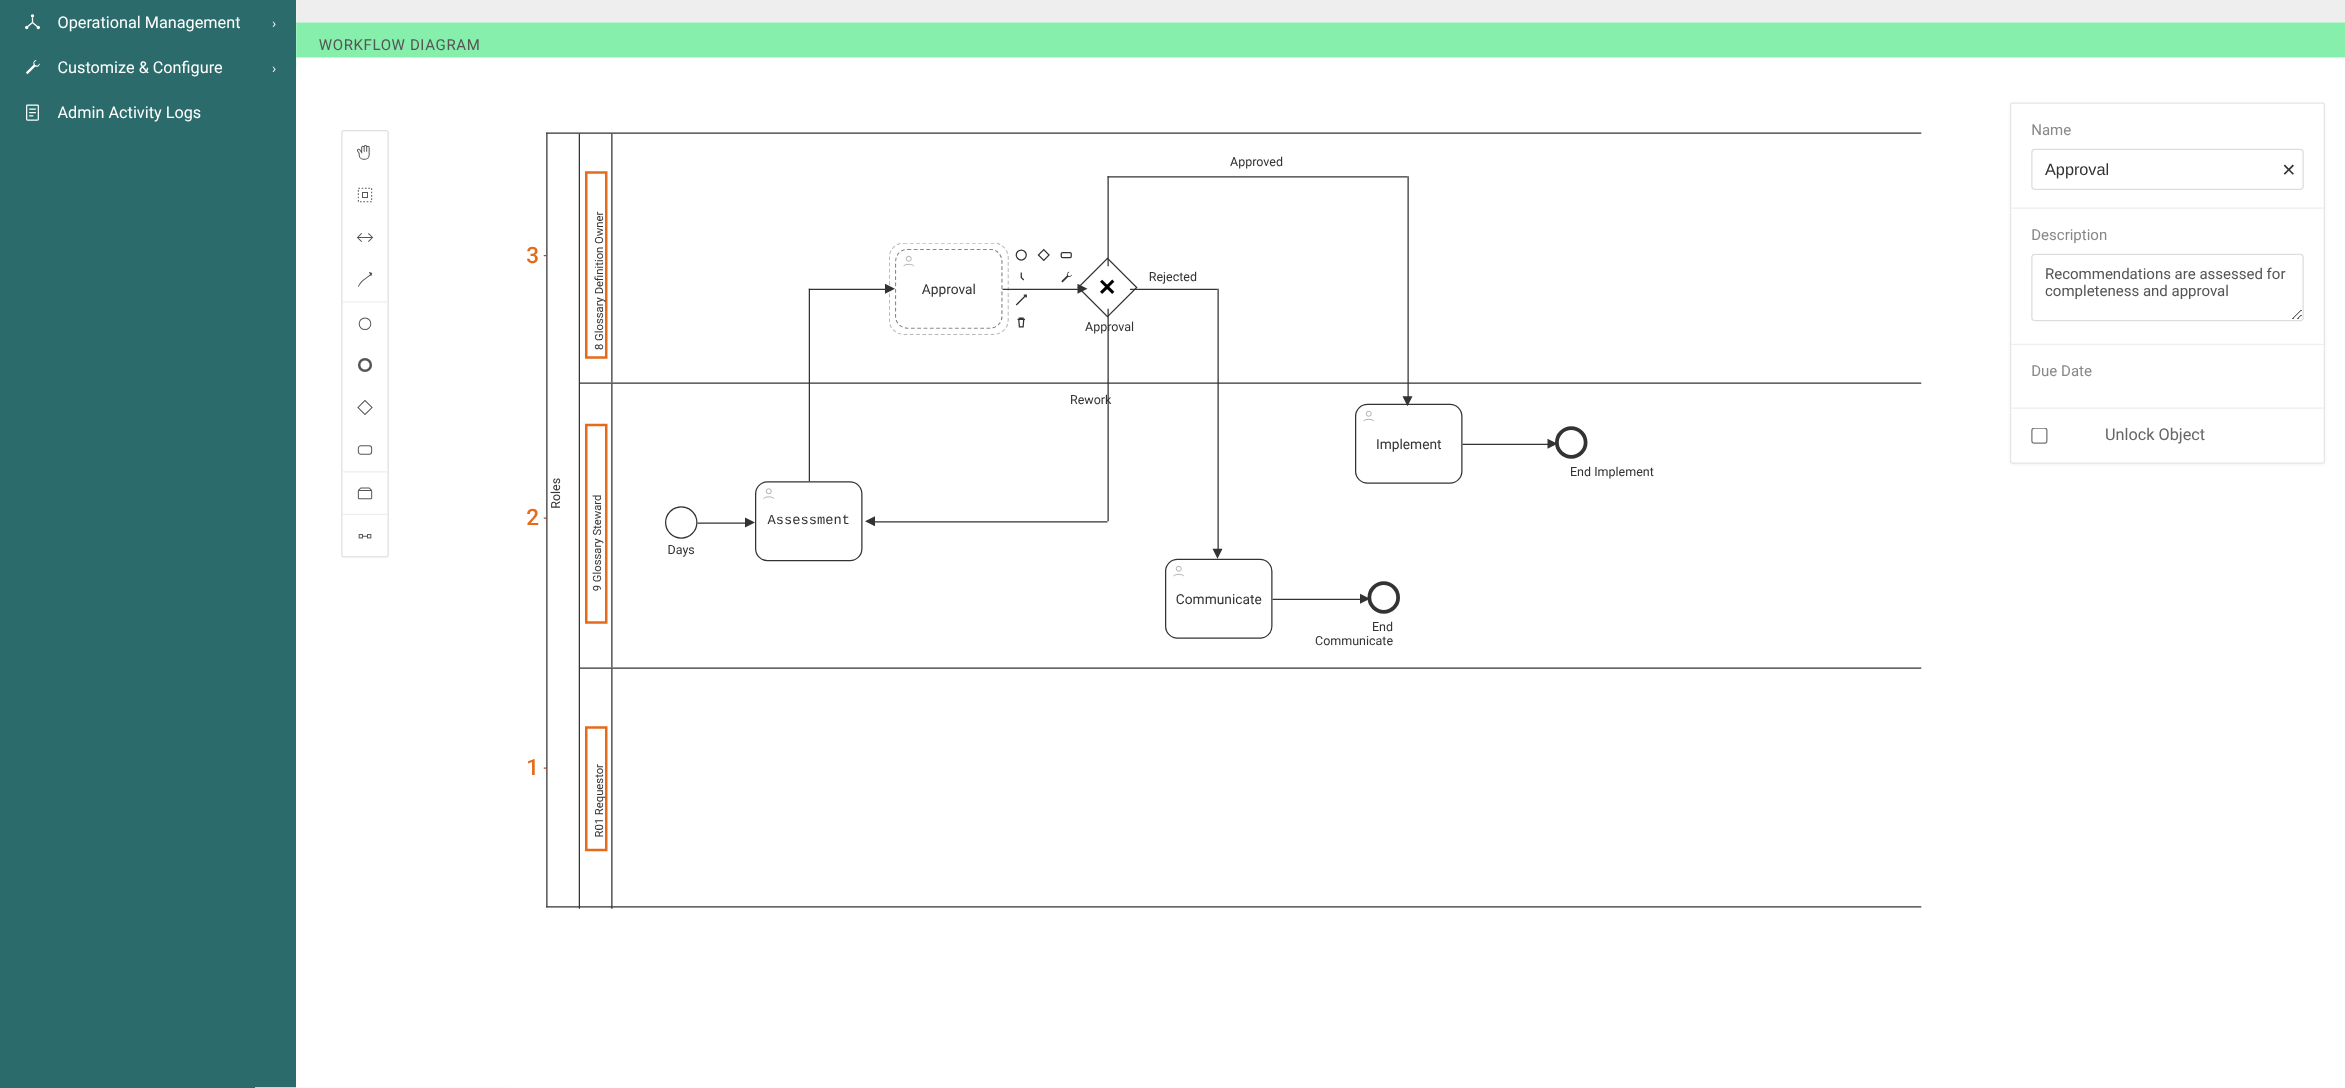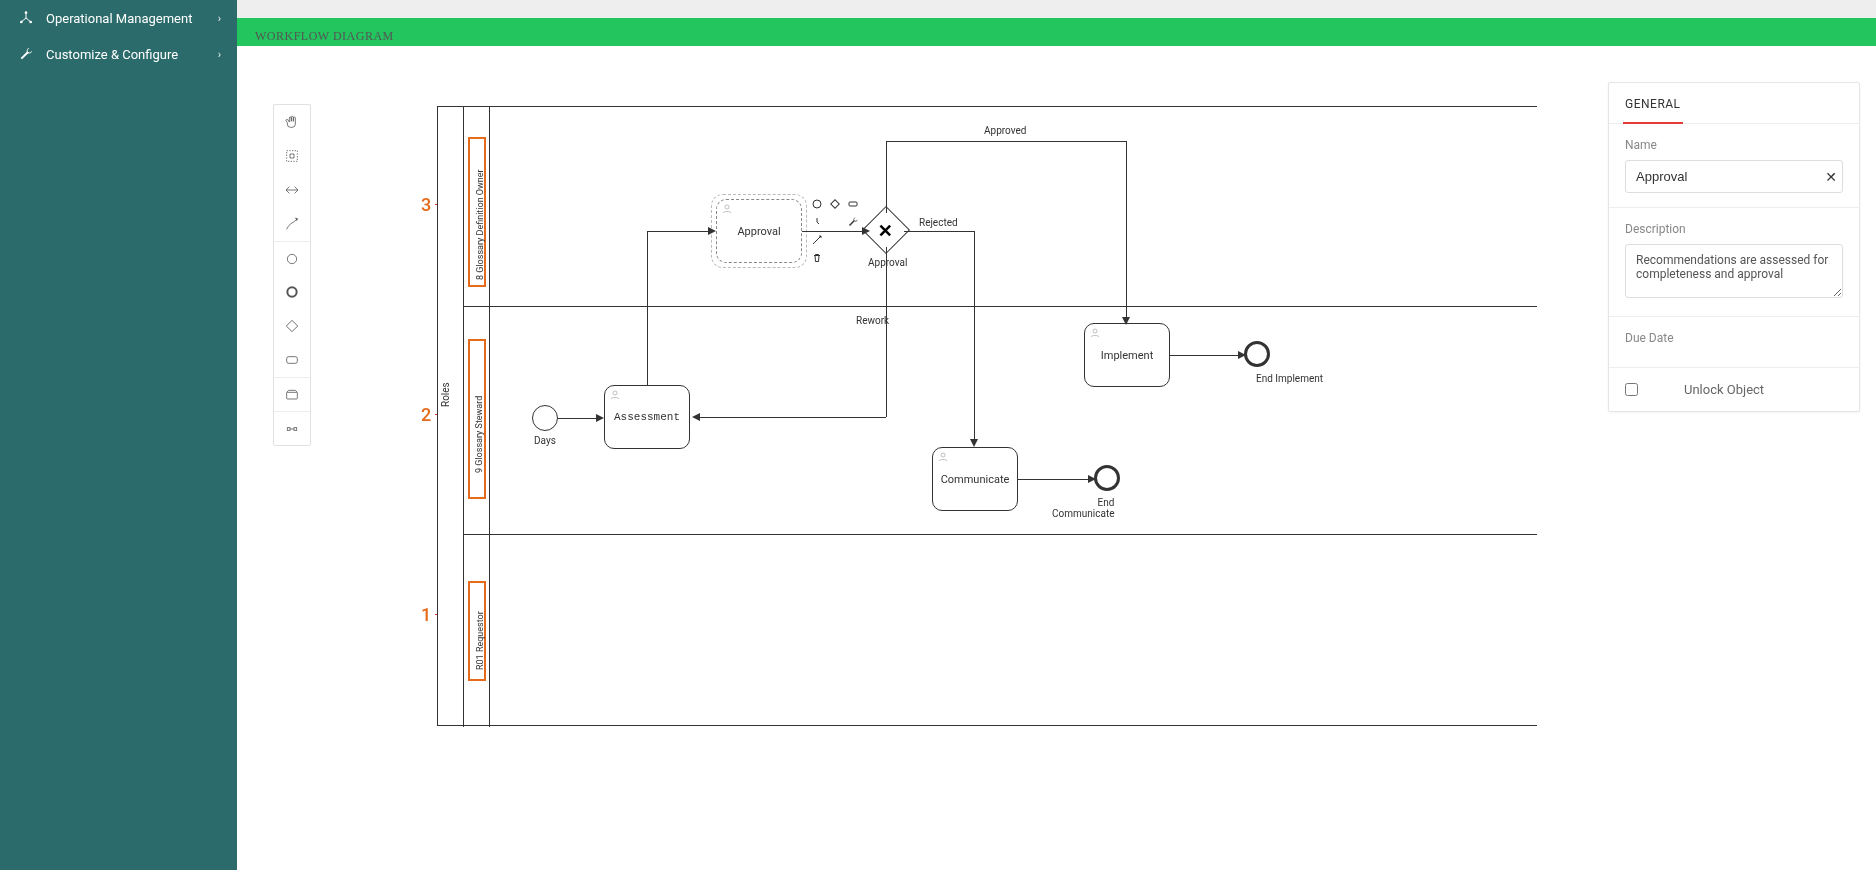--- a/index.html
+++ b/index.html
@@ -7,21 +7,21 @@
 
 
 .sidebar { position: absolute; left: 0; top: 0; width: 237px; height: 870px; background: #2c6b6b; color: #fff; }
 .sidebar-item { display: flex; align-items: center; padding: 10px 16px; font-size: 13px; cursor: pointer; }
 .sidebar-item .icon { width: 20px; margin-right: 10px; display: inline-flex; align-items: center; justify-content: center; }
 .sidebar-item .chev { margin-left: auto; font-size: 11px; opacity: .9; }
 
 
 .main { position: absolute; left: 237px; top: 0; right: 0; bottom: 0; background: #fff; }
 .grey-bar { height: 18px; background: #eee; }
-.title-bar { background: #22c55e; padding: 11px 18px; font-size: 12px; color: #555; letter-spacing: .5px; font-family: Liberation Serif, serif; }
+.title-bar { background: #86efac; padding: 11px 18px; font-size: 12px; color: #555; letter-spacing: .5px; }
 
 
 .canvas { position: absolute; left: 0; right: 0; top: 46px; bottom: 0; background: #fff; padding: 26px 0 0 30px; }
 
 
 .toolbox { position: absolute; left: 36px; top: 58px; width: 38px; background: #fff; border: 1px solid #e0e0e0; border-radius: 2px; }
 .tool { height: 34px; display: flex; align-items: center; justify-content: center; cursor: pointer; color: #555; }
 .tool.sep { border-top: 1px solid #eee; }
 .tool svg { width: 16px; height: 16px; }
 
@@ -105,20 +105,29 @@
   </div>
   <div class="sidebar-item">
     <span class="icon">
       <svg viewBox="0 0 24 24" width="16" height="16" fill="#fff">
           <path d="M21 7a4 4 0 01-5.6 3.7L6 20l-2-2 9.3-9.4A4 4 0 0117 3l-3 3 1 3 3 1 3-3z"></path>
         </svg>
     </span>
     <span>Customize &amp; Configure</span>
     <span class="chev">›</span>
   </div>
+  <div class="sidebar-item">
+    <span class="icon">
+      <svg viewBox="0 0 24 24" width="16" height="16" fill="none" stroke="#fff" stroke-width="1.5">
+          <rect x="5" y="3" width="14" height="18" rx="1"></rect>
+          <path d="M8 8h8M8 12h8M8 16h5"></path>
+        </svg>
+    </span>
+    <span>Admin Activity Logs</span>
+  </div>
 </div>
 
 <div class="main">
   <div class="grey-bar"></div>
   <div class="title-bar">WORKFLOW DIAGRAM</div>
 
   <div class="canvas">
 
     <div class="toolbox">
       <div class="tool">
@@ -322,23 +331,20 @@
           <div class="lane-label-strip">
             <div class="lane-label-box" style="top:46px; height:100px;"></div>
             <div class="lane-label-text" style="top:90px; left:-24px; width:80px;">R01 Requestor</div>
           </div>
         </div>
 
       </div>
     </div>
 
     <div class="props">
-      <div class="props-tabs">
-        <div class="props-tab active">GENERAL</div>
-      </div>
       <div class="prop-group">
         <span class="prop-label">Name</span>
         <div class="input-wrap">
           <input class="text-input" value="Approval" style="">
           <button class="clear-btn">✕</button>
         </div>
       </div>
       <div class="prop-group">
         <span class="prop-label">Description</span>
         <textarea class="textarea" style="">Recommendations are assessed for completeness and approval</textarea>

